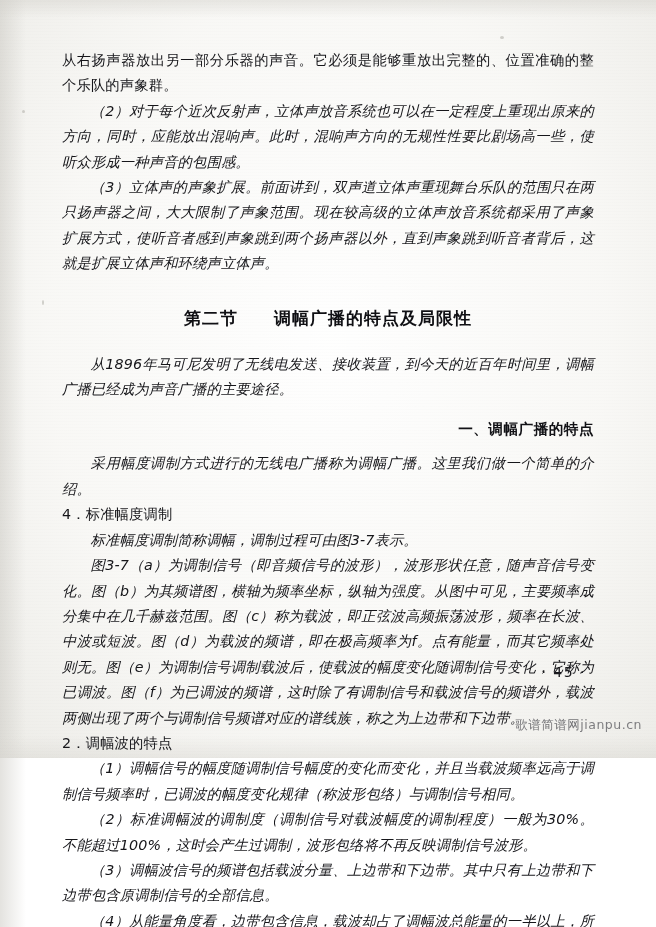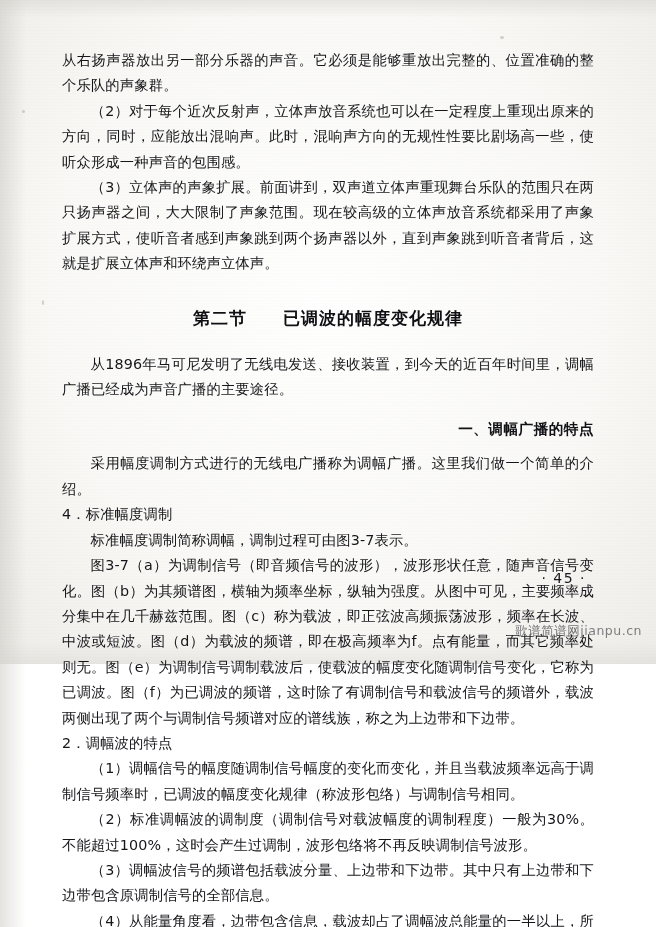--- a/index.html
+++ b/index.html
@@ -9,21 +9,21 @@
   }
   body {
     width: 656px;
     height: 927px;
     overflow: hidden;
     font-family: "DejaVu Sans", sans-serif;
   }
   .page {
     position: relative;
     width: 656px;
-    height: 664px;
+    height: 758px;
     background: #fbfbf9;
     background-image:
       radial-gradient(ellipse at 50% 45%, rgba(255,255,255,0.9) 0%, rgba(246,245,242,0.5) 60%, rgba(232,231,226,0.75) 100%);
   }
   
   .page::after {
     content: "";
     position: absolute;
     left: 0; top: 0; right: 0; bottom: 0;
     pointer-events: none;
@@ -40,21 +40,21 @@
   .para {
     font-family: "DejaVu Sans", sans-serif;
     font-size: 14.3px;
     line-height: 25.4px;
     color: #16161a;
     text-align: justify;
     text-justify: inter-ideograph;
     letter-spacing: 0.15px;
     margin: 0 0 0 0;
   }
-  .indent2 { text-indent: 2em; }
+  .indent2 { text-indent: 2em; font-style: italic; }
   .section-title {
     text-align: center;
     font-size: 17px;
     font-weight: bold;
     color: #101014;
     letter-spacing: 1px;
     margin: 30px 0 22px 0;
     font-family: "DejaVu Sans", sans-serif;
   }
   .section-title .gap { display: inline-block; width: 22px; }
@@ -124,21 +124,21 @@
 
     <div class="blocklines">
       <p class="para">从右扬声器放出另一部分乐器的声音。它必须是能够重放出完整的、位置准确的整个乐队的声象群。</p>
       <p class="para indent2">（2）对于每个近次反射声，立体声放音系统也可以在一定程度上重现出原来的方向，同时，应能放出混响声。此时，混响声方向的无规性性要比剧场高一些，使听众形成一种声音的包围感。</p>
       <p class="para indent2">（3）立体声的声象扩展。前面讲到，双声道立体声重现舞台乐队的范围只在两只扬声器之间，大大限制了声象范围。现在较高级的立体声放音系统都采用了声象扩展方式，使听音者感到声象跳到两个扬声器以外，直到声象跳到听音者背后，这就是扩展立体声和环绕声立体声。</p>
     </div>
 
     <div class="section-title">
       <span>第二节</span>
       <span class="gap"></span>
-      <span>已调波的幅度变化规律</span>
+      <span>调幅广播的特点及局限性</span>
     </div>
 
     <p class="para indent2">从1896年马可尼发明了无线电发送、接收装置，到今天的近百年时间里，调幅广播已经成为声音广播的主要途径。</p>
 
     <div class="sub-title">一、调幅广播的特点</div>
 
     <div class="blocklines">
       <p class="para indent2">采用幅度调制方式进行的无线电广播称为调幅广播。这里我们做一个简单的介绍。</p>
       <p class="para">4．标准幅度调制</p>
       <p class="para indent2">标准幅度调制简称调幅，调制过程可由图3-7表示。</p>

